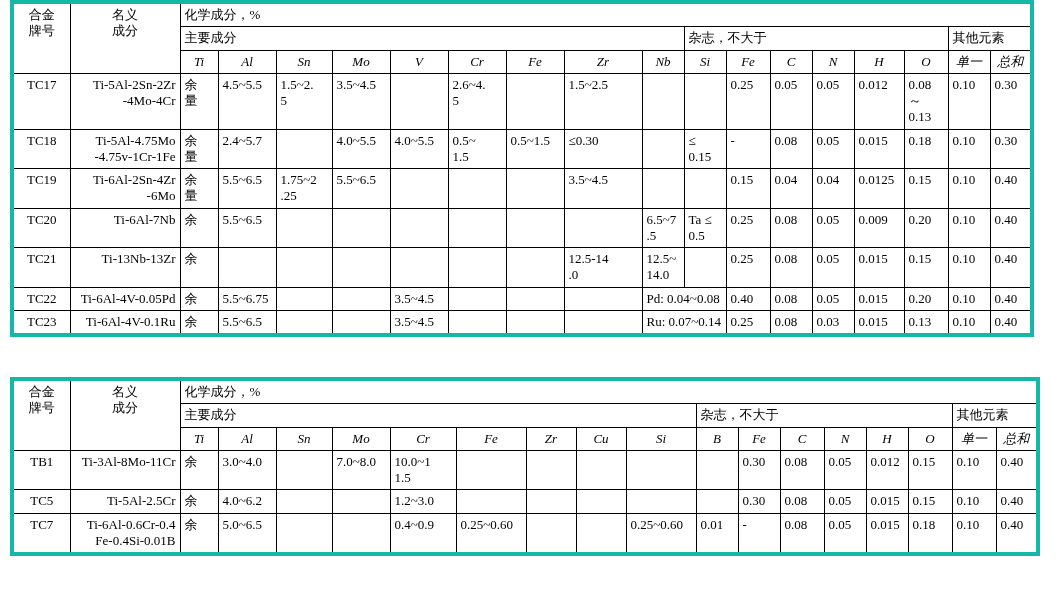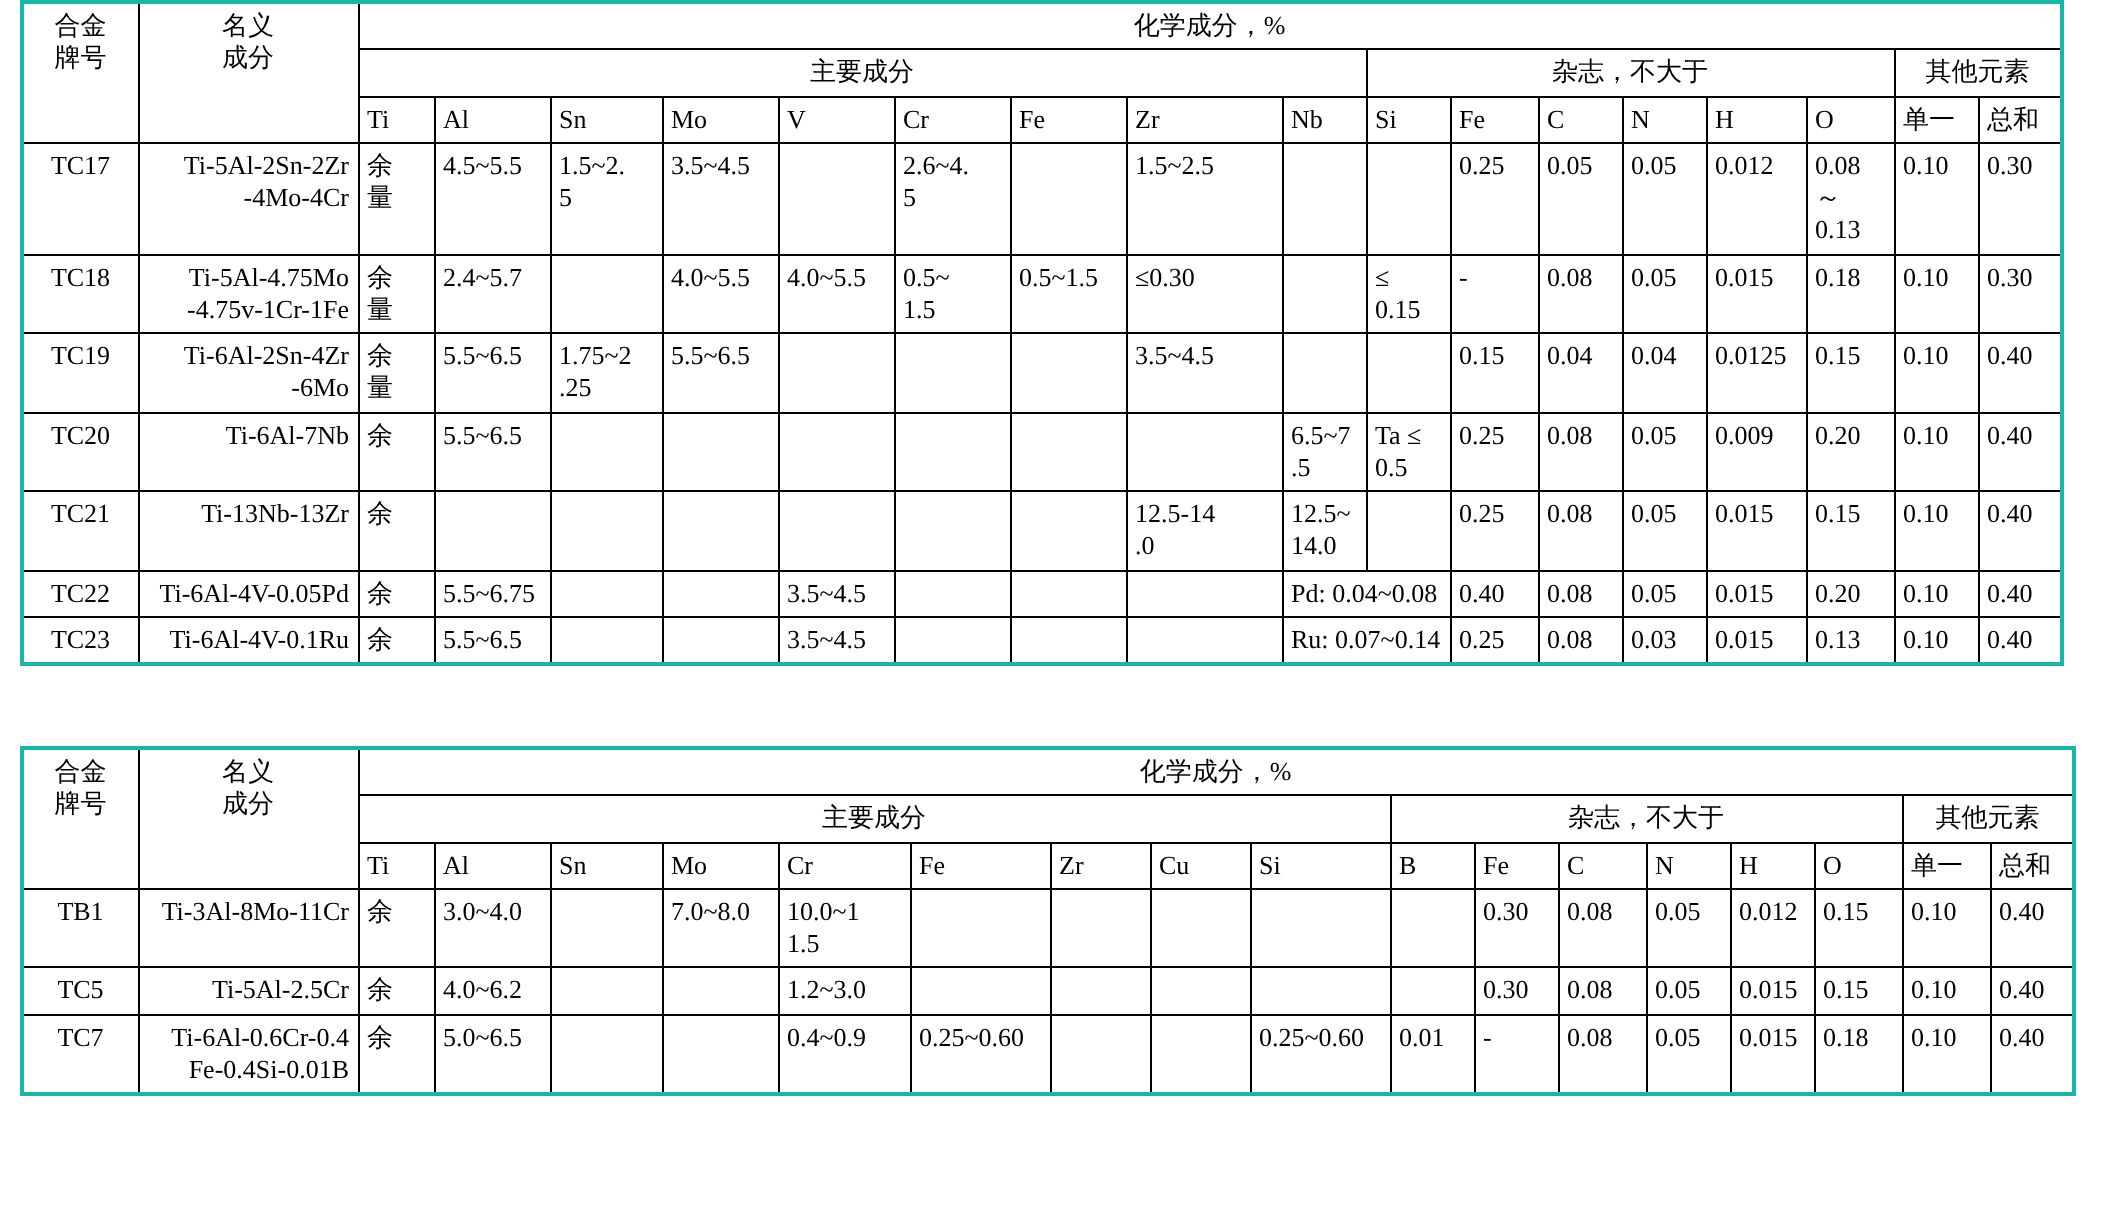--- a/index.html
+++ b/index.html
@@ -18,34 +18,34 @@
   .page {
     position: relative;
     width: 1060px;
     height: 612px;
     padding: 0;
   }
   table.alloy {
     border-collapse: collapse;
     table-layout: fixed;
     margin-left: 10px;
-    border: 2px solid #14b8a6;
+    border: 4px solid #14b8a6;
   }
   table.alloy td, table.alloy th {
     border: 1px solid #000;
     padding: 3px 4px;
     font-weight: normal;
     vertical-align: top;
     line-height: 1.25;
     font-size: 13px;
   }
   .c { text-align: center; }
   .hdr-center { text-align: center; vertical-align: middle; margin-top: 32px; }
-  .grp { text-align: center; vertical-align: middle; }
-  .colhdr { vertical-align: middle; }
+  .grp { text-align: left; vertical-align: middle; }
+  .colhdr { text-align: center; vertical-align: middle; font-style: italic; }
   .rowlabel { text-align: center; vertical-align: top; white-space: pre-line; }
   .namecell { text-align: right; vertical-align: top; white-space: pre-line; }
   .datacell { text-align: left; vertical-align: top; white-space: pre-line; }
   .tbl2-wrap { margin-top: 40px; }
 </style>
 </head>
 <body>
 
 <div class="page">
 

